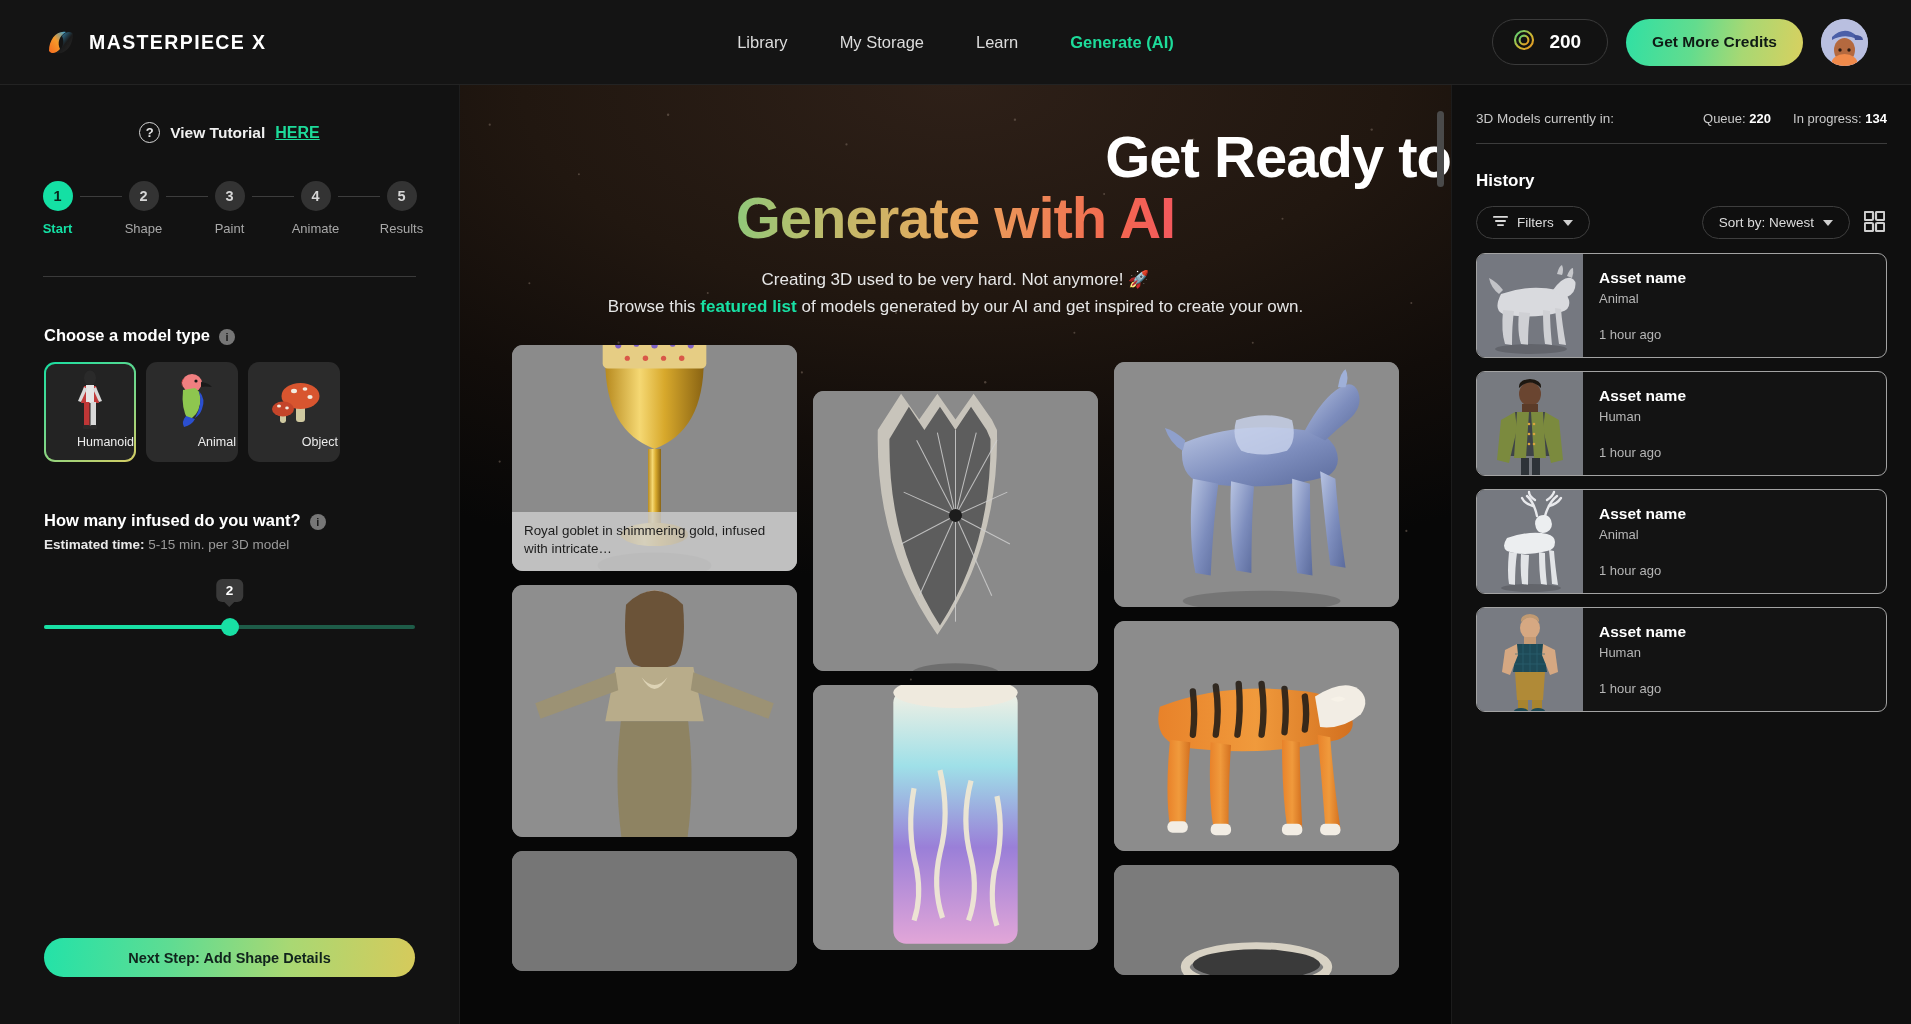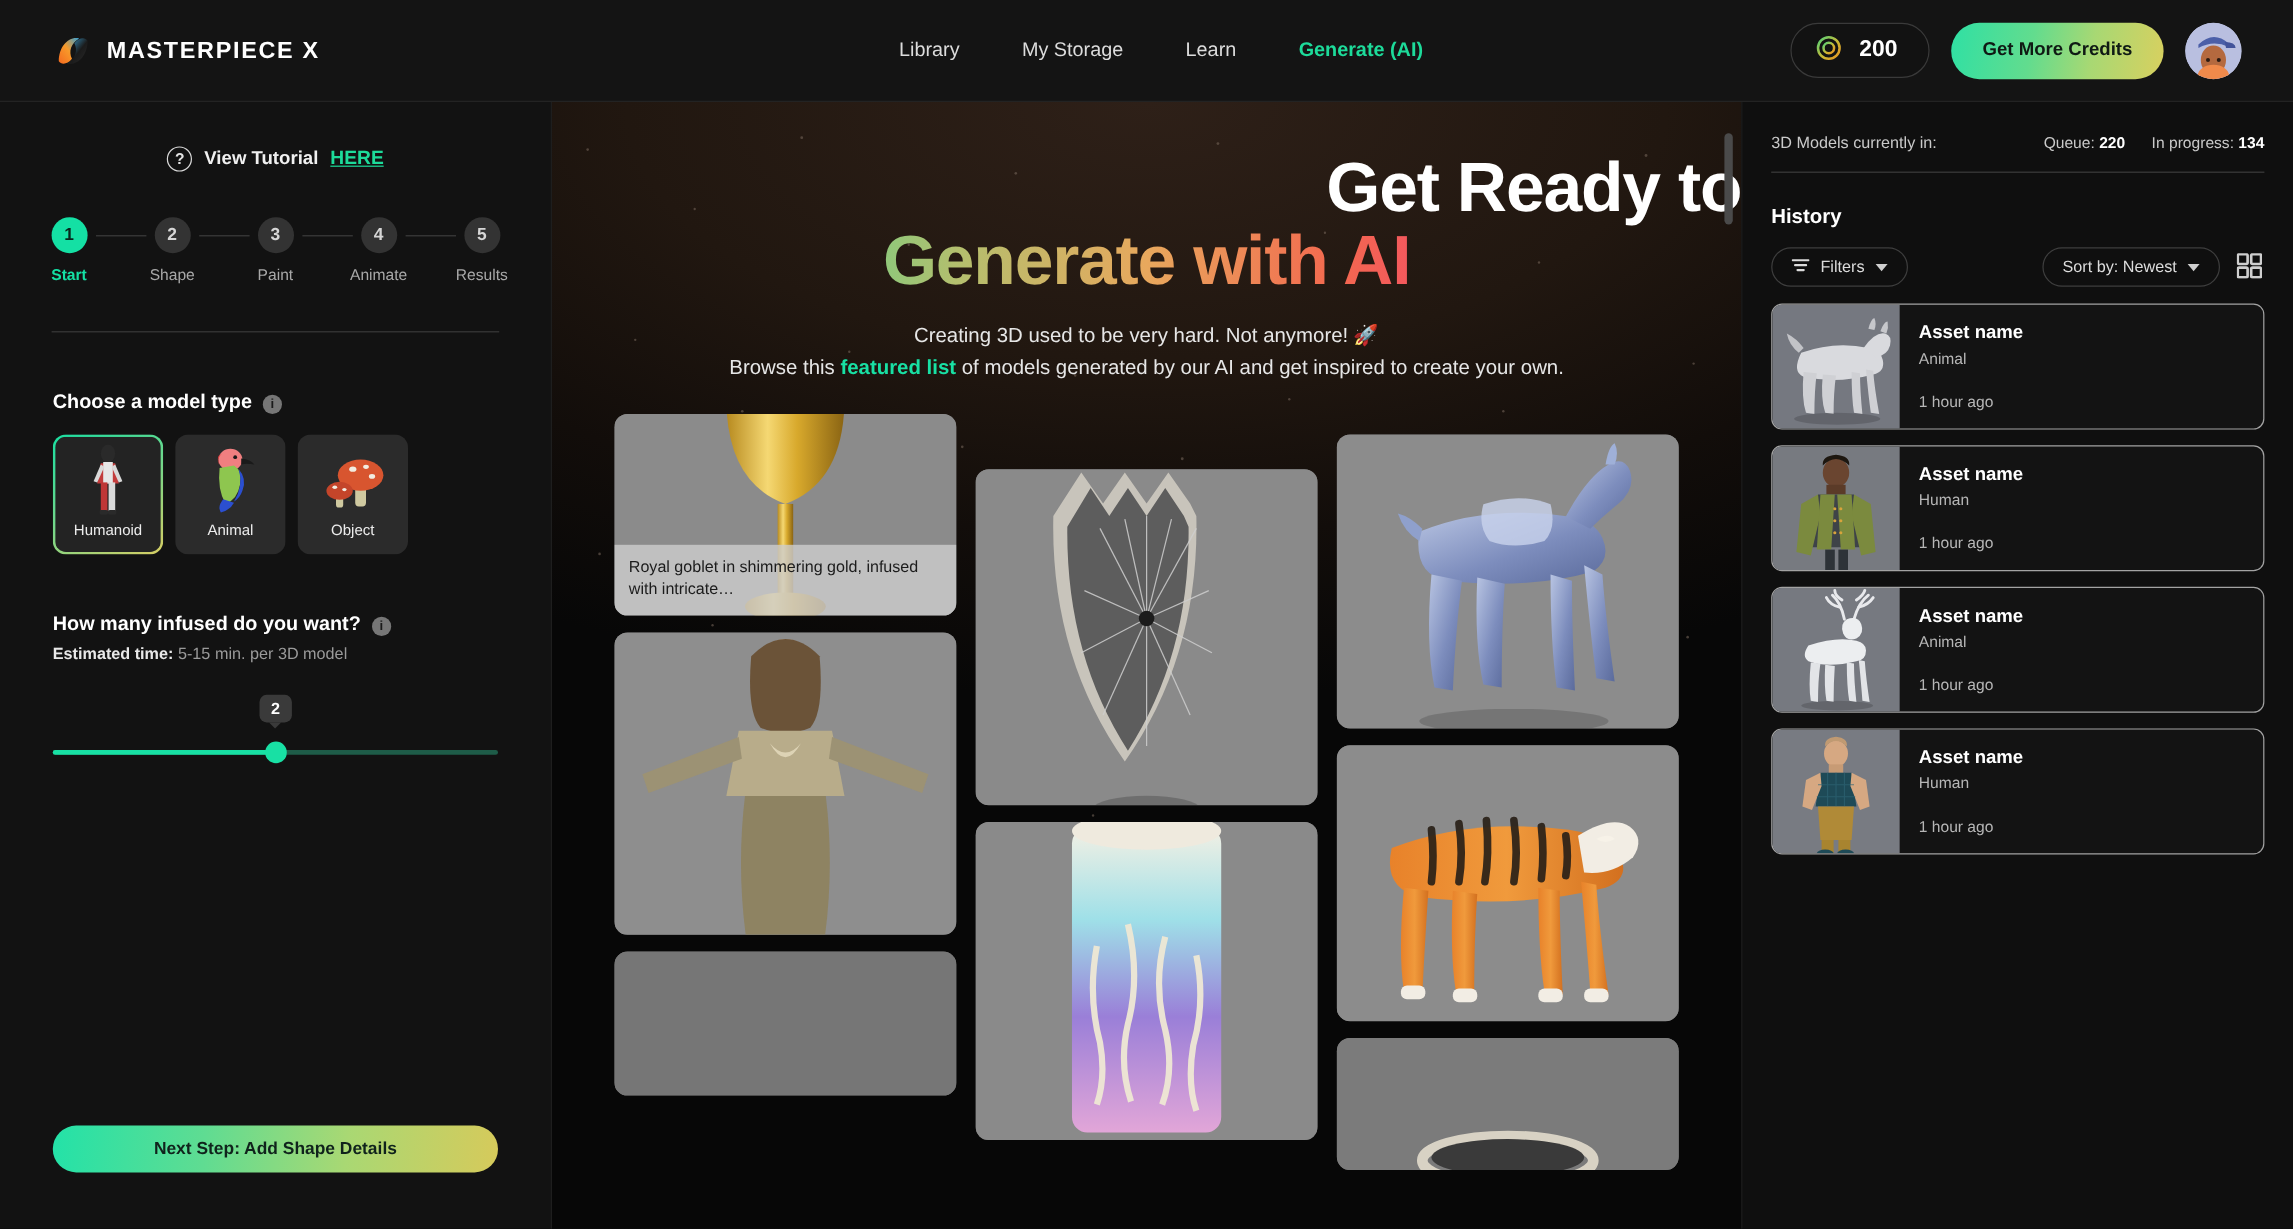--- a/index.html
+++ b/index.html
@@ -16,21 +16,21 @@
   .topnav {
     height:85px; flex:0 0 85px; background:#141414;
     display:flex; align-items:center; position:relative; z-index:30;
     border-bottom:1px solid #232323;
   }
   .brand { display:flex; align-items:center; gap:13px; margin-left:46px; }
   .brand-logo { width:30px; height:30px; position:relative; }
   .brand-name { font-size:19.5px; font-weight:700; letter-spacing:1.4px; color:#fff; }
 
   .nav-links { position:absolute; left:50%; transform:translateX(-50%);
-               display:flex; align-items:flex-start; gap:52px;margin-left:12px; }
+               display:flex; align-items:flex-start; gap:52px; }
   .nav-link { font-size:16.5px; color:#dcdcdc; text-decoration:none; cursor:pointer; white-space:nowrap;}
   .nav-link.active { color:#1ddb9a; font-weight:700; }
 
   .nav-right { margin-left:auto; display:flex; align-items:center; gap:18px; margin-right:43px; }
   .credits-pill {
     display:flex; align-items:center; gap:14px;
     border:1px solid #3a3a3a; border-radius:30px;
     height:46px; padding:0 26px 0 20px; background:#121212; cursor:pointer;
   }
   .credits-count { font-size:19px; font-weight:700; color:#fff; }
@@ -82,21 +82,21 @@
   .sec-title { font-size:16.5px; font-weight:700; color:#fff; }
   .info-dot {
     width:16px; height:16px; border-radius:50%; background:#767676;
     color:#1a1a1a; font-size:11px; font-weight:700;
     display:flex; align-items:center; justify-content:center; cursor:pointer; flex:0 0 16px;
   }
 
   .type-cards { display:flex; gap:10px; margin-top:17px; }
   .type-card {
     width:92px; height:100px; border-radius:11px; background:#2b2b2b;
-    display:flex; flex-direction:column; align-items:center; justify-content:flex-end;
+    display:flex; flex-direction:column; align-items:flex-end; justify-content:flex-end;
     padding-bottom:11px; cursor:pointer; position:relative; border:2px solid transparent;
   }
   .type-card.selected {
     background:#232323;
     border:2px solid transparent;
     background-image:linear-gradient(#232323,#232323),linear-gradient(150deg,#18dfa2,#73d78a,#d7cd63);
     background-origin:border-box; background-clip:padding-box,border-box;
   }
   .type-thumb { flex:1; display:flex; align-items:center; justify-content:center; width:100%; }
   .type-label { font-size:12.5px; color:#ececec; }
@@ -458,21 +458,21 @@
           <div class="hero-h1-grad">Generate with AI</div>
           <div class="hero-sub1">Creating 3D used to be very hard. Not anymore! 🚀</div>
           <div class="hero-sub2">
             <span>Browse this </span><b>featured list</b><span> of models generated by our AI and get inspired to create your own.</span>
           </div>
         </div>
 
         <div class="gallery">
 
           <div class="gcol c1">
-            <div class="gcard" style="height:168px;">
+            <div class="gcard" style="height:226px;">
               <svg class="gcard-img" viewBox="0 0 220 226" preserveAspectRatio="xMidYMid slice">
                 <rect width="220" height="226" fill="#8b8b8b"></rect>
                 <defs>
                     <linearGradient id="gold" x1="0" y1="0" x2="1" y2="0">
                   <stop offset="0" stop-color="#b78a1f"></stop>
                       <stop offset=".35" stop-color="#f5d873"></stop>
                   <stop offset=".6" stop-color="#d8a92c"></stop>
                       <stop offset="1" stop-color="#8a6413"></stop>
                     </linearGradient>
                   </defs>

